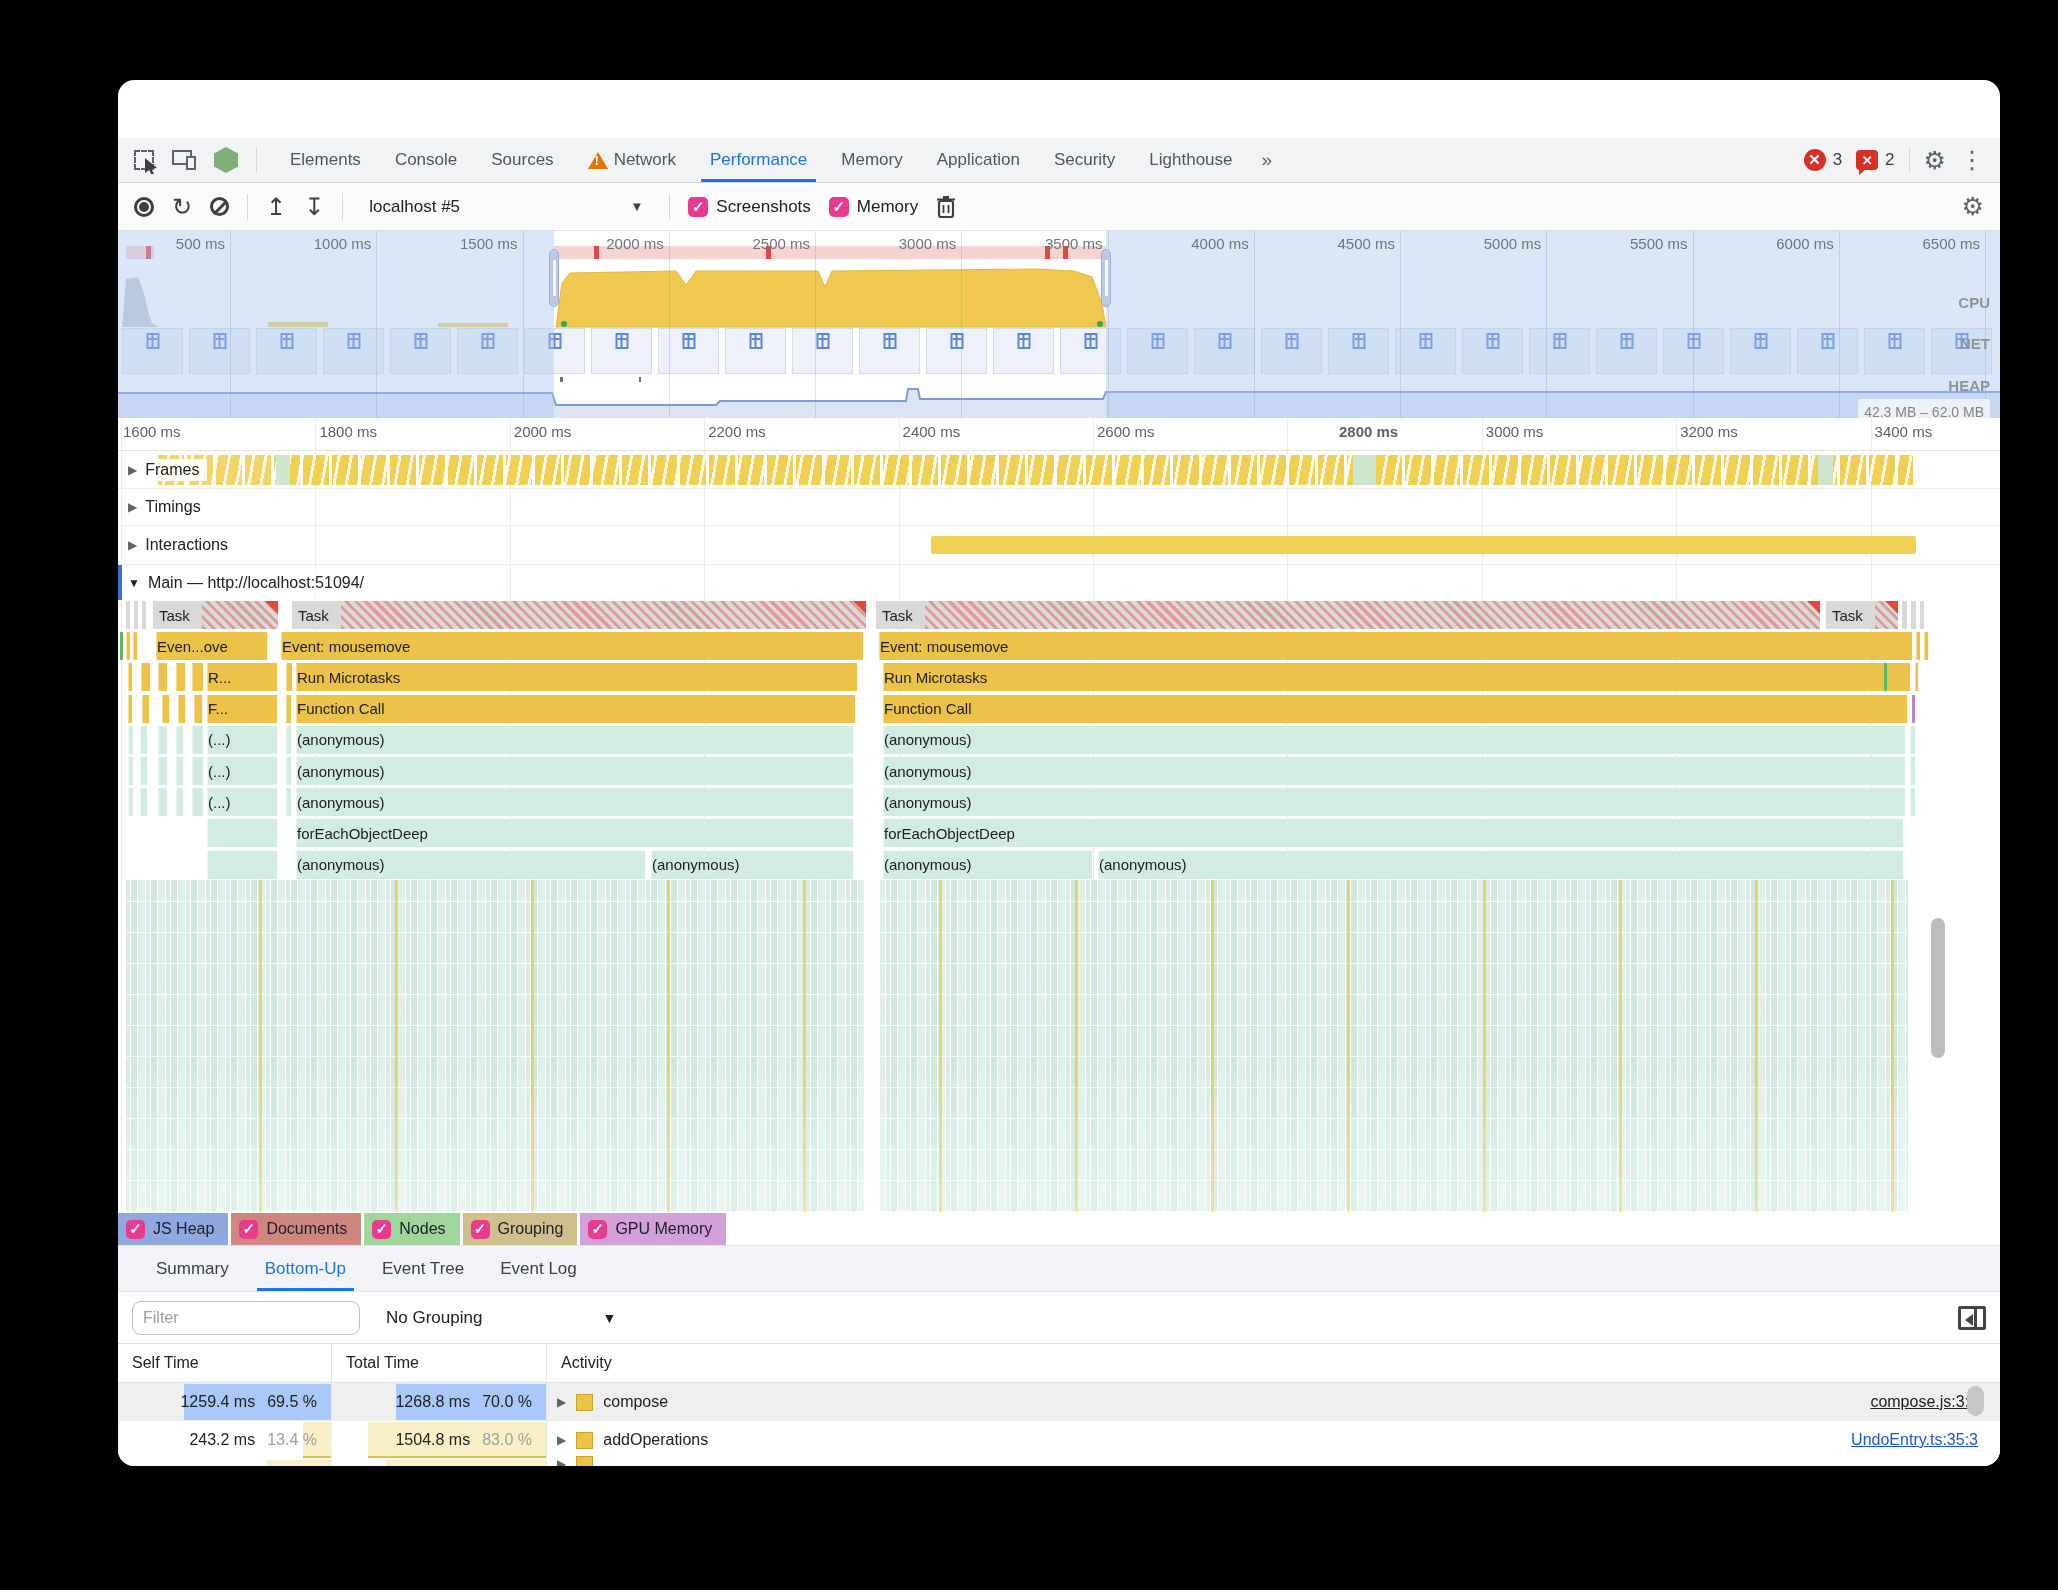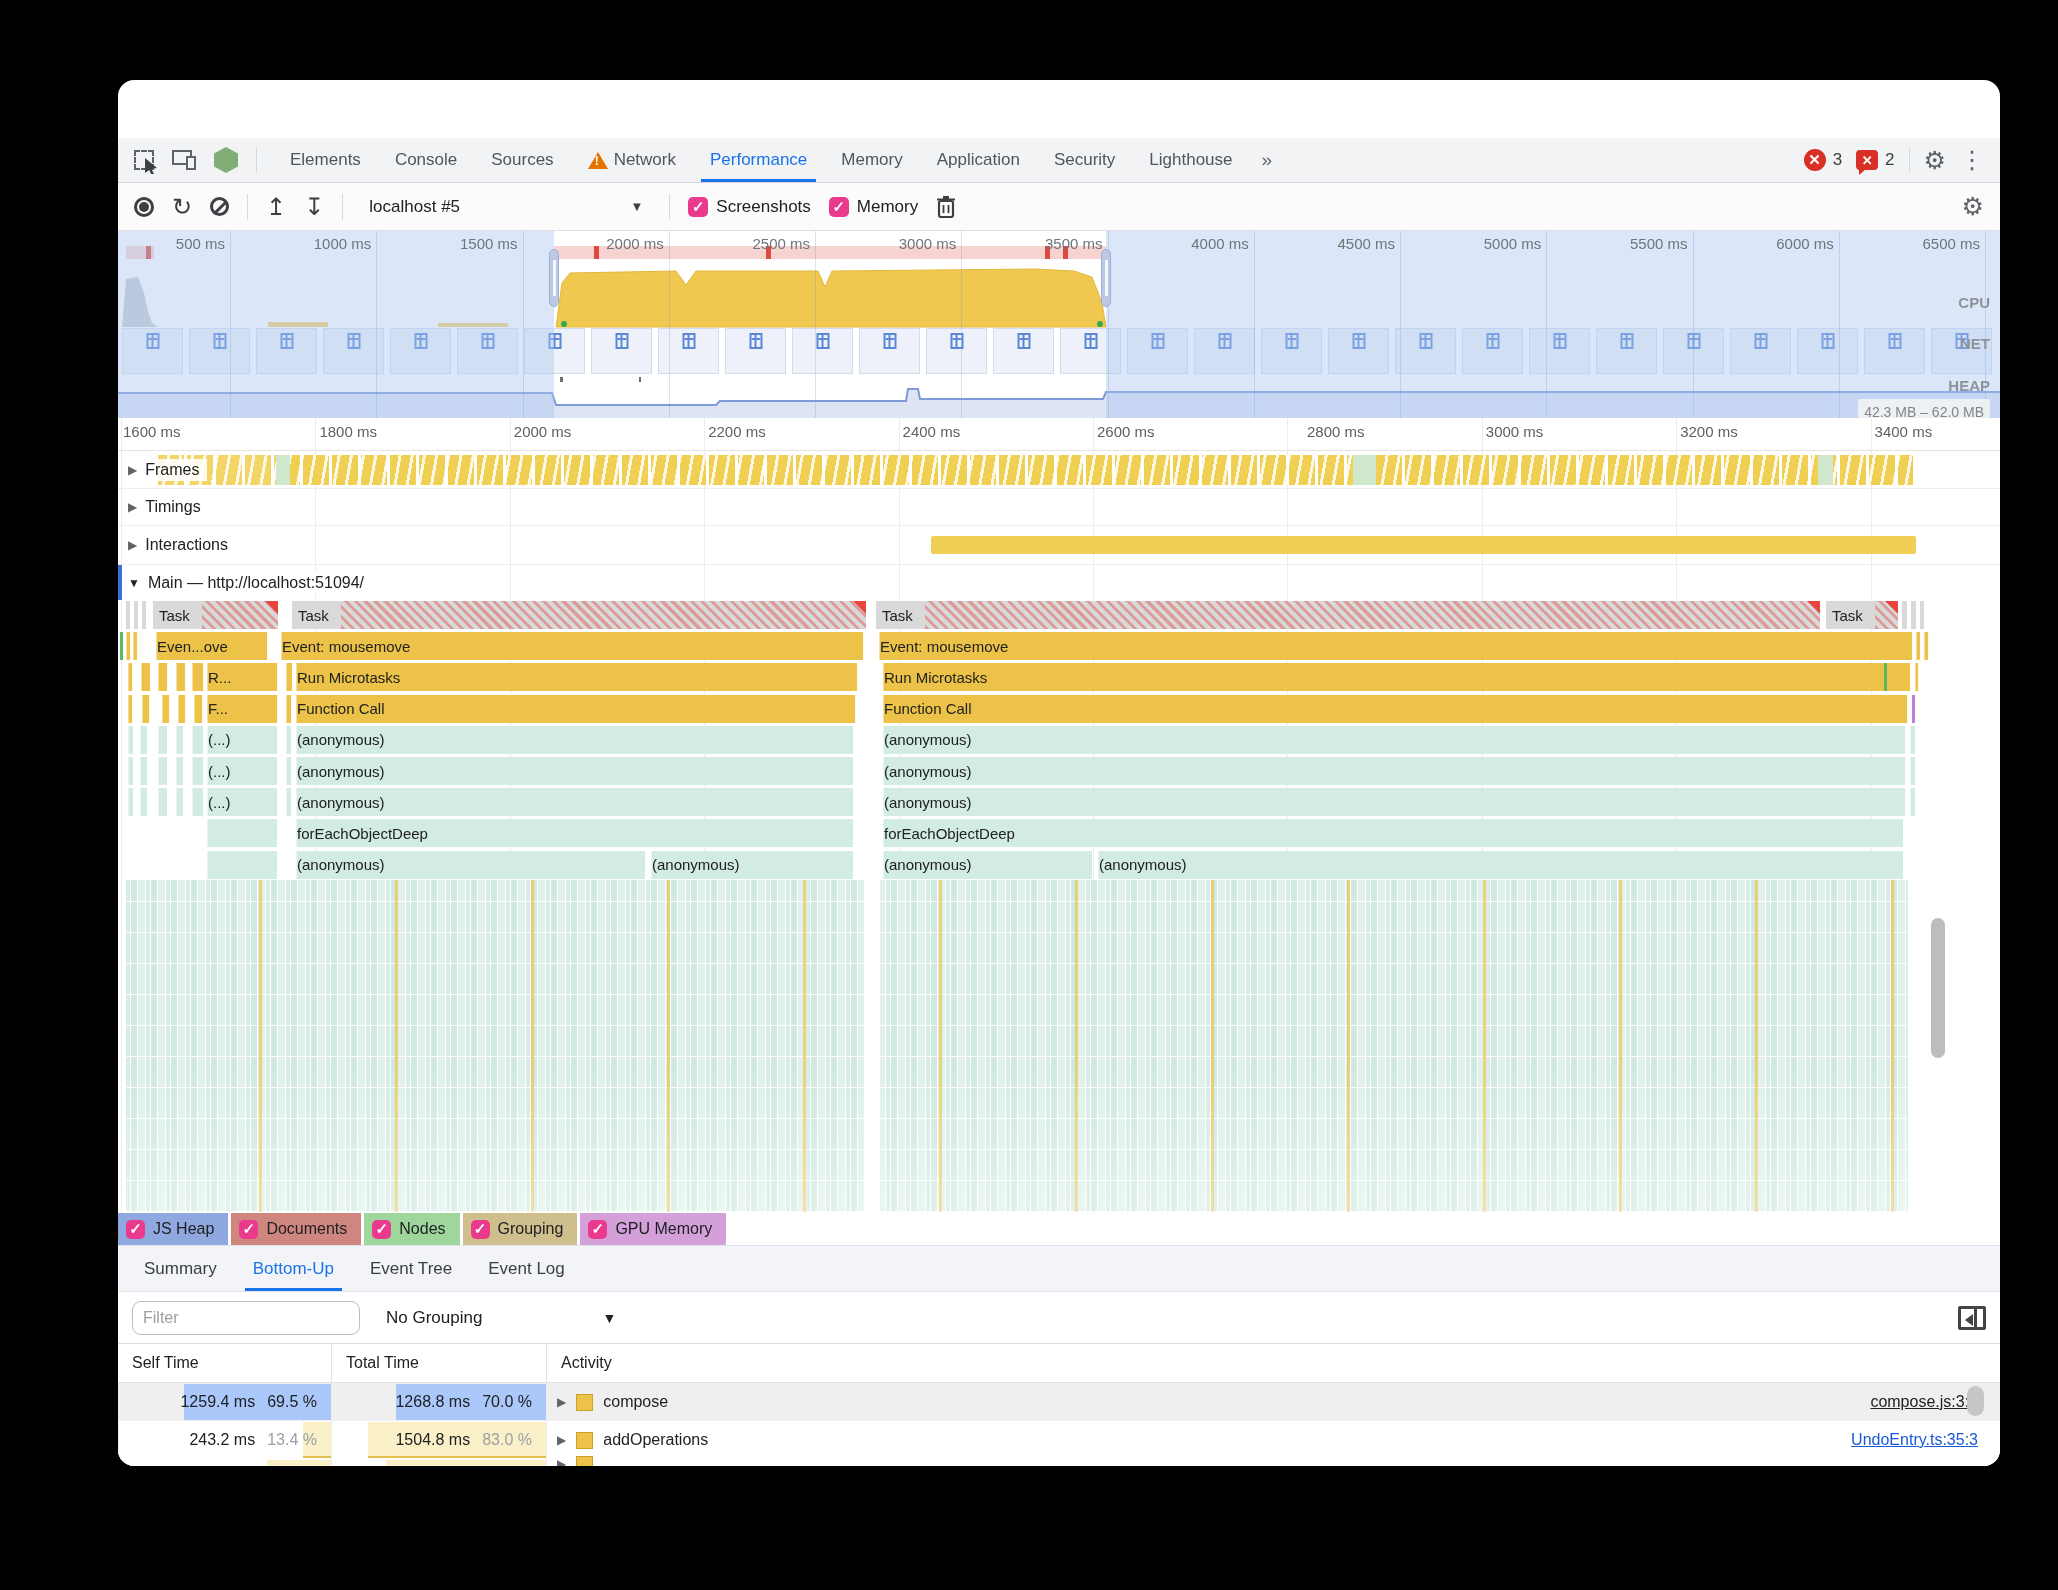--- a/index.html
+++ b/index.html
@@ -101,21 +101,21 @@
   .flame-scroll { position:absolute; left:1813px; top:500px; width:14px; height:140px; border-radius:7px; background:#bdbdbd; z-index:6; }
 
   
   .legend { position:absolute; left:0; top:1133px; width:100%; height:32px; background:#fff; display:flex; align-items:stretch; gap:3px; z-index:3; }
   .chip { display:flex; align-items:center; gap:8px; padding:0 14px 0 8px; font-size:16px; color:#202124; }
   .chip .pink-cb { width:19px; height:19px; }
   .grip { position:absolute; right:38px; top:7px; width:28px; }
   .grip div { height:2.5px; background:#9aa0a6; margin-bottom:4px; border-radius:1px; }
 
   
-  .btabs { position:absolute; left:0; top:1165px; width:100%; height:47px; background:#f3f4f8; border-top:1px solid #dde3ec; border-bottom:1px solid #e0e4ea; display:flex; padding-left:8px; }
+  .btabs { position:absolute; left:0; top:1165px; width:100%; height:47px; background:#f3f4f8; border-top:1px solid #dde3ec; border-bottom:1px solid #e0e4ea; display:flex; padding-left:20px; }
   .btab { display:flex; align-items:center; padding:0 18px; font-size:17px; color:#3c4043; position:relative; }
   .btab.sel { color:#1a73e8; }
   .btab.sel::after { content:""; position:absolute; left:10px; right:10px; bottom:0; height:3px; background:#1a73e8; }
 
   
   .filter-row { position:absolute; left:0; top:1212px; width:100%; height:51px; background:#fff; display:flex; align-items:center; gap:26px; padding:0 14px; }
   .filter-input { width:228px; height:34px; border:1px solid #bdbdbd; border-radius:9px; font-size:16px; padding:0 10px; color:#202124; font-family:"Liberation Sans",sans-serif; }
   .filter-input::placeholder { color:#9e9e9e; }
   .grouping { display:flex; align-items:center; gap:120px; font-size:17px; color:#202124; }
   .panel-toggle { margin-left:auto; width:28px; height:24px; border:3px solid #444; border-radius:2px; position:relative; }
@@ -397,21 +397,21 @@
         <div class="dgrid" style="left: 1558.2px;"></div>
         <div class="dgrid" style="left: 1752.6px;"></div>
       </div>
     <div class="druler" id="druler">
         <span class="dtick-label" style="left: 5px;">1600 ms</span>
         <span class="dtick-label" style="left: 201.4px;">1800 ms</span>
         <span class="dtick-label" style="left: 395.8px;">2000 ms</span>
         <span class="dtick-label" style="left: 590.2px;">2200 ms</span>
         <span class="dtick-label" style="left: 784.6px;">2400 ms</span>
         <span class="dtick-label" style="left: 979px;">2600 ms</span>
-        <span class="dtick-label" style="left: 1189px;">2800 ms</span>
+        <span class="dtick-label" style="left: 1221px; font-weight: bold;">2800 ms</span>
         <span class="dtick-label" style="left: 1367.8px;">3000 ms</span>
         <span class="dtick-label" style="left: 1562.2px;">3200 ms</span>
         <span class="dtick-label" style="left: 1756.6px;">3400 ms</span>
       </div>
 
     <div class="track" style="top:33px;height:38px;">
       <div class="frames-strip" style="left:40px;width:1755px;"></div>
       <div class="frames-strip" style="left:40px;width:120px;opacity:.45;background:#f5dd80;"></div>
       <div class="frames-green" style="left:158px;width:14px;"></div>
       <div class="frames-green" style="left:1235px;width:23px;"></div>

